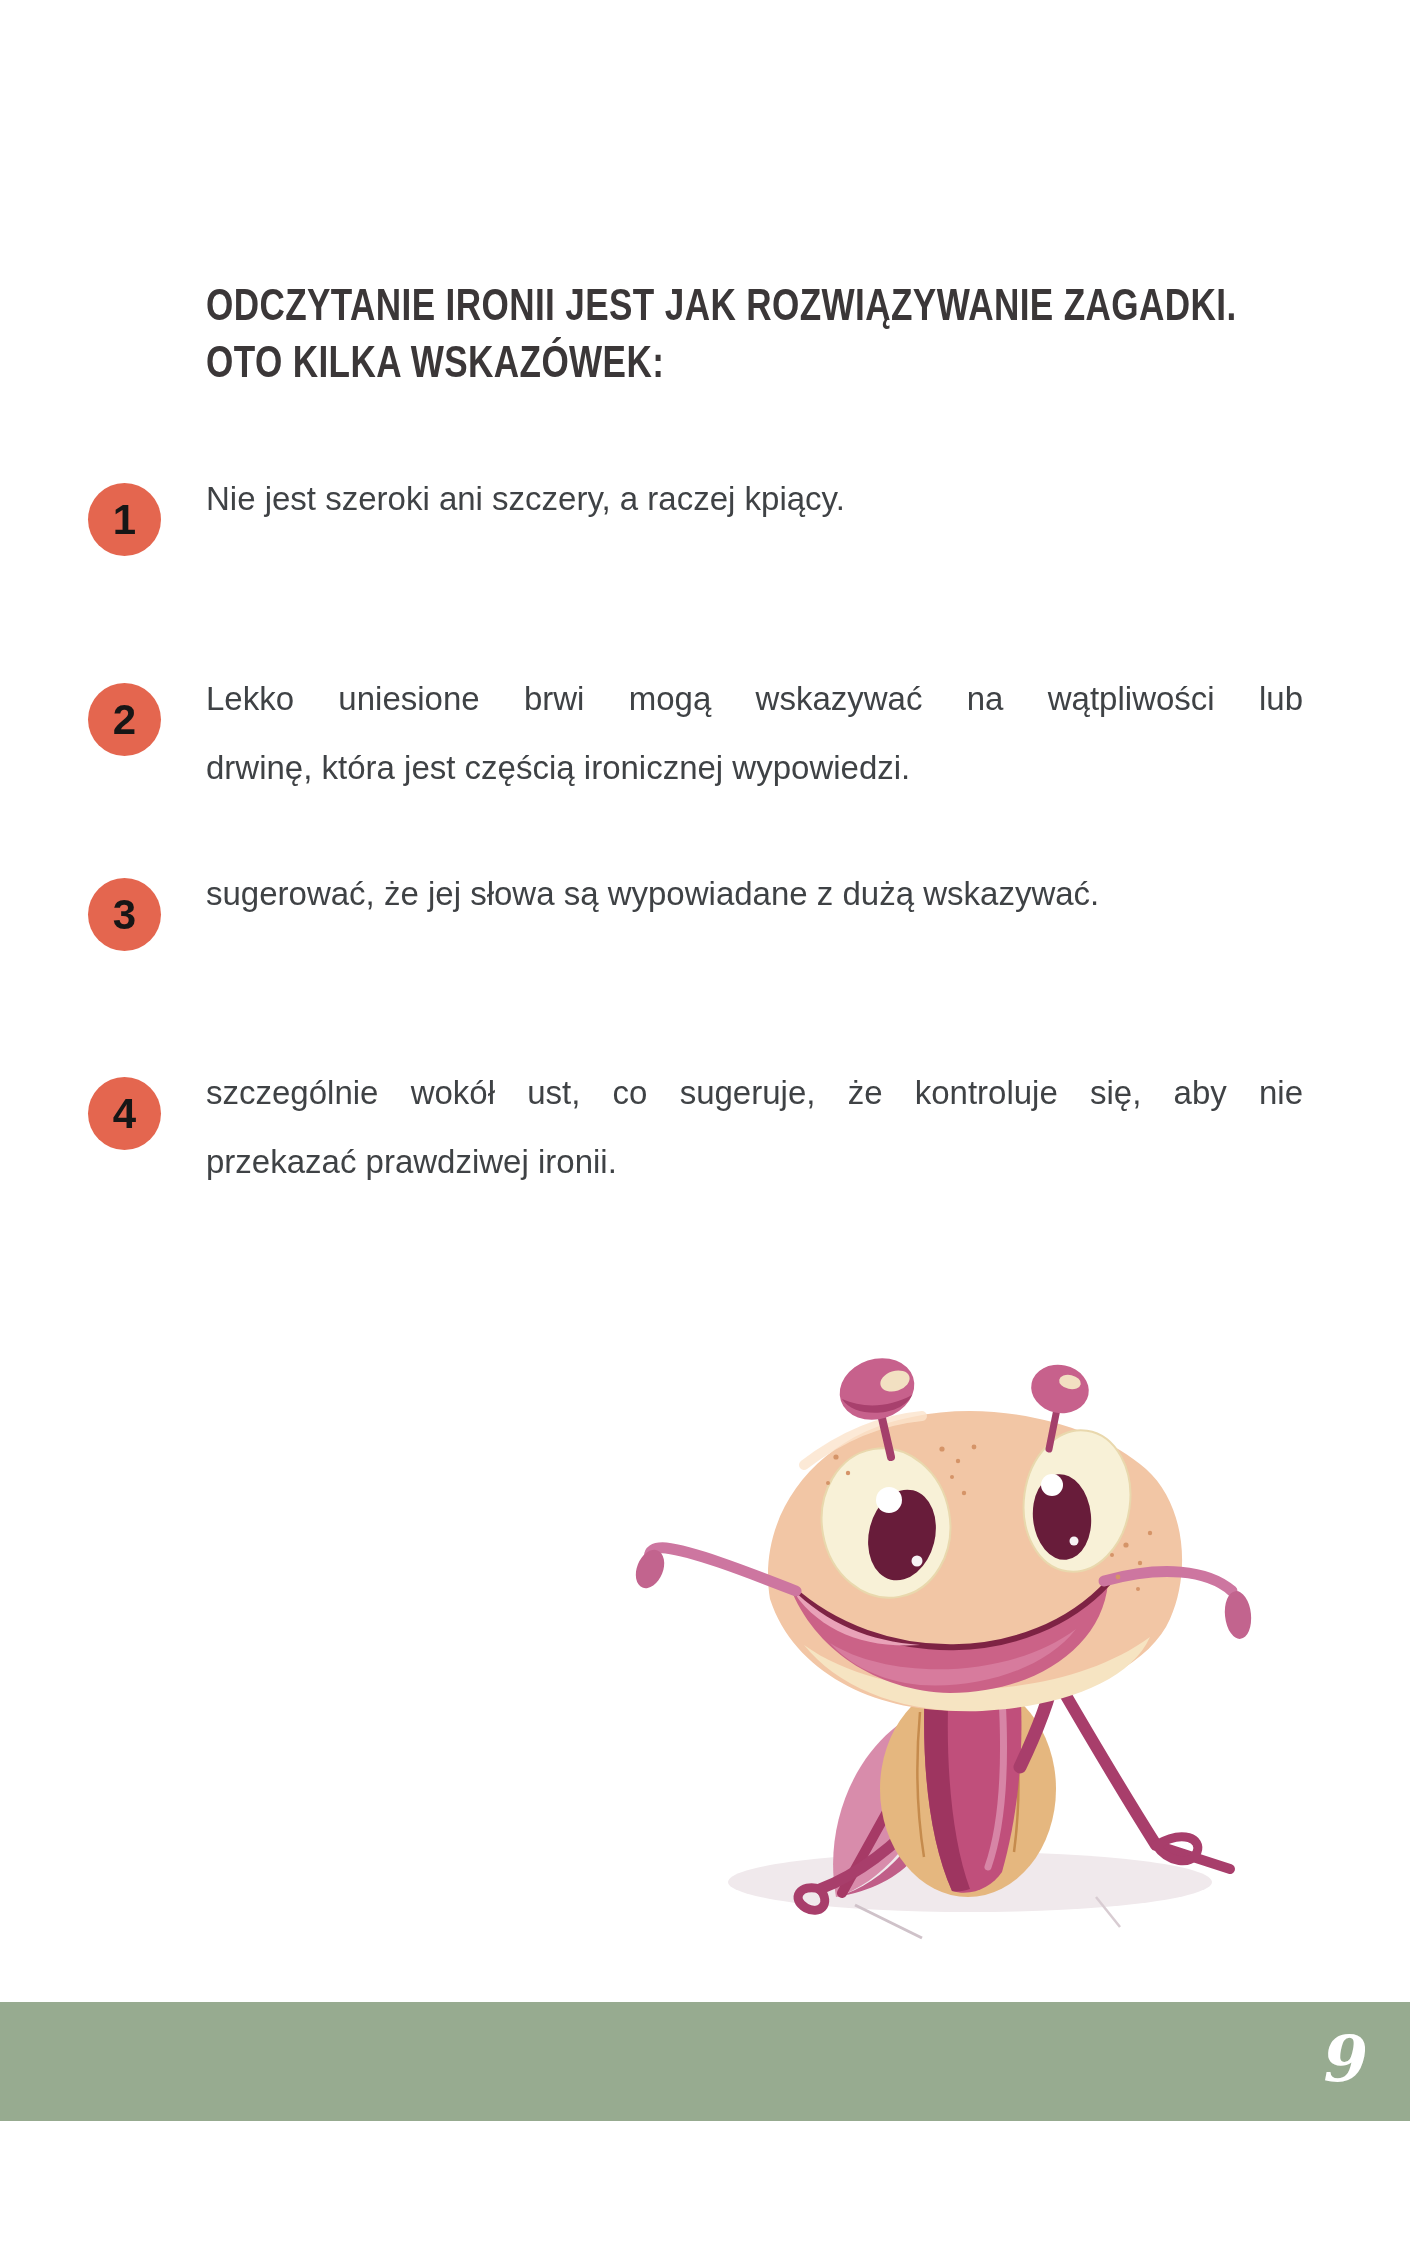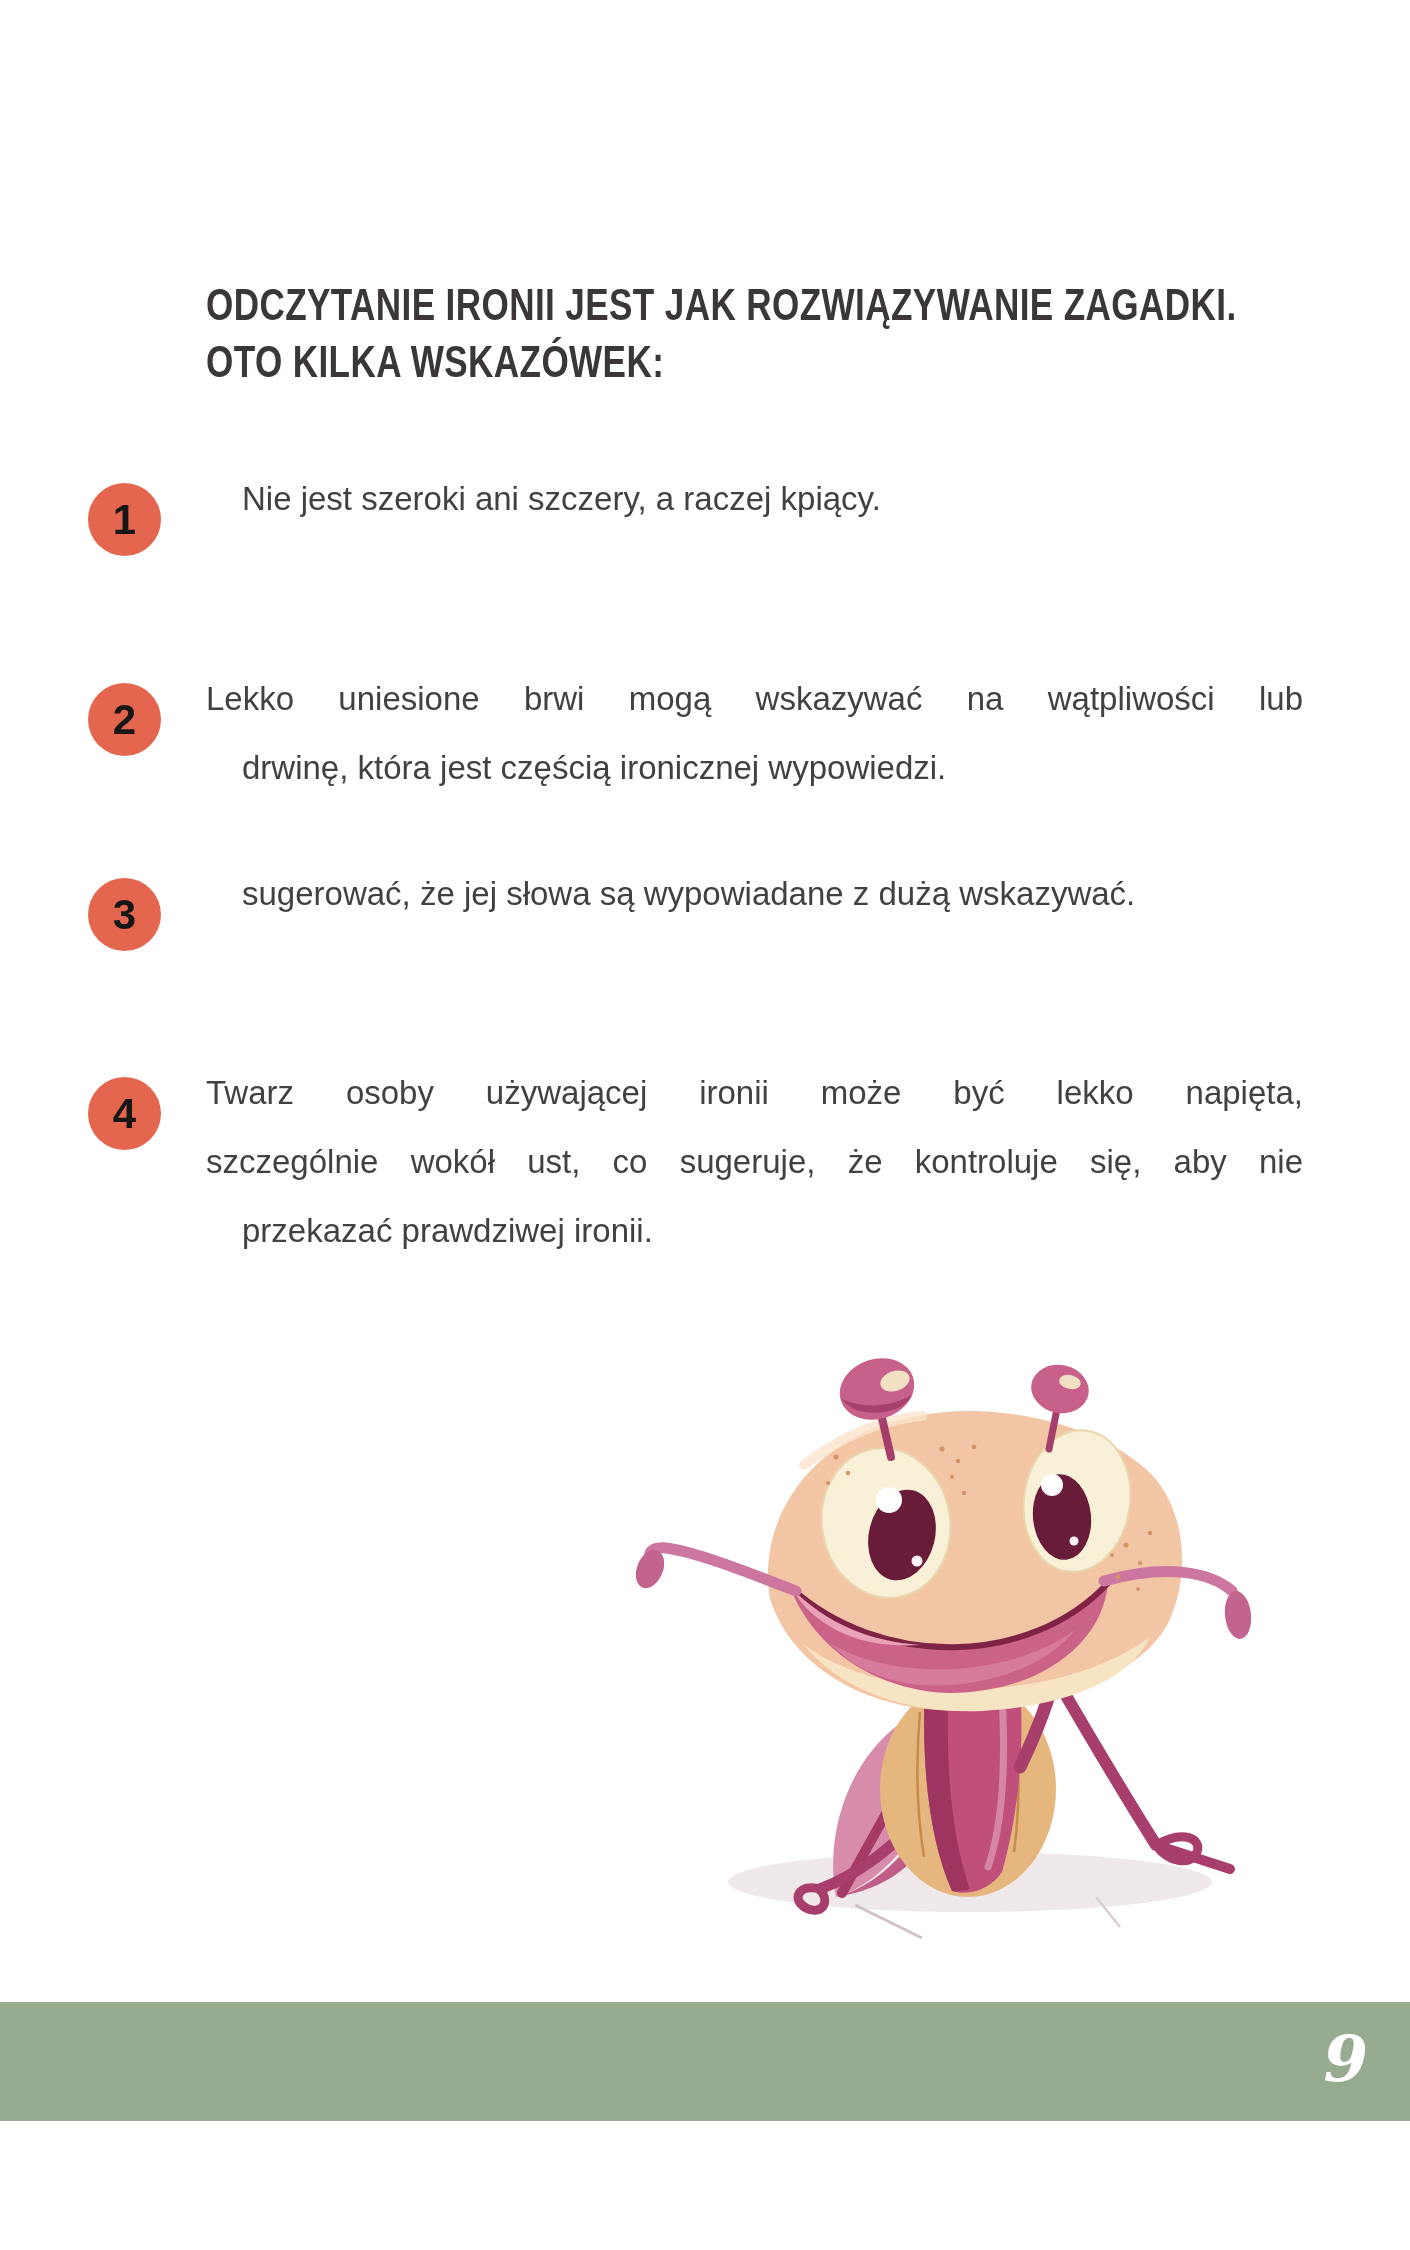--- a/index.html
+++ b/index.html
@@ -46,21 +46,20 @@
     font-size:33px;line-height:69px;
     color:var(--body-text,#3f4245);
   }
   .tip-line{
     text-align:justify;
     text-align-last:justify;
   }
   .tip-line:last-child{
     text-align:center;
     text-align-last:left;
-    margin-left:36px;
   }
   
   .illustration{
     position:absolute;left:590px;top:1337px;
     width:700px;height:610px;margin:0;
   }
   
   .footer-bar{
     position:absolute;left:0;top:2002px;
     width:100%;height:119px;
@@ -101,21 +100,20 @@
       </div>
       <div class="tip">
         <div class="badge">3</div>
         <div class="tip-text">
           <div class="tip-line">sugerować, że jej słowa są wypowiadane z dużą wskazywać.</div>
         </div>
       </div>
       <div class="tip">
         <div class="badge">4</div>
         <div class="tip-text">
-          <div class="tip-line">Twarz osoby używającej ironii może być lekko napięta,</div>
           <div class="tip-line">szczególnie wokół ust, co sugeruje, że kontroluje się, aby nie</div>
           <div class="tip-line">przekazać prawdziwej ironii.</div>
         </div>
       </div>
     </section>
 
   <figure class="illustration">
     <svg viewBox="0 0 700 610" width="700" height="610">
 
       <g>

